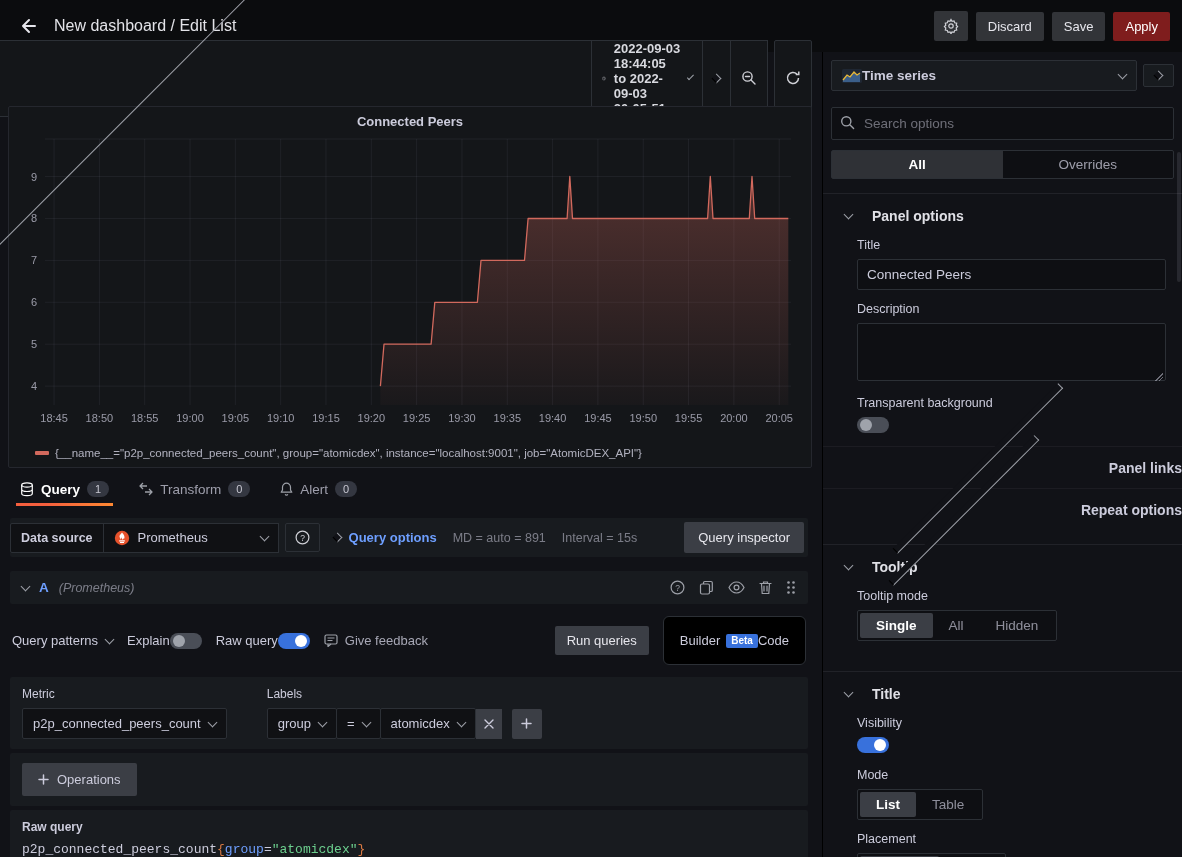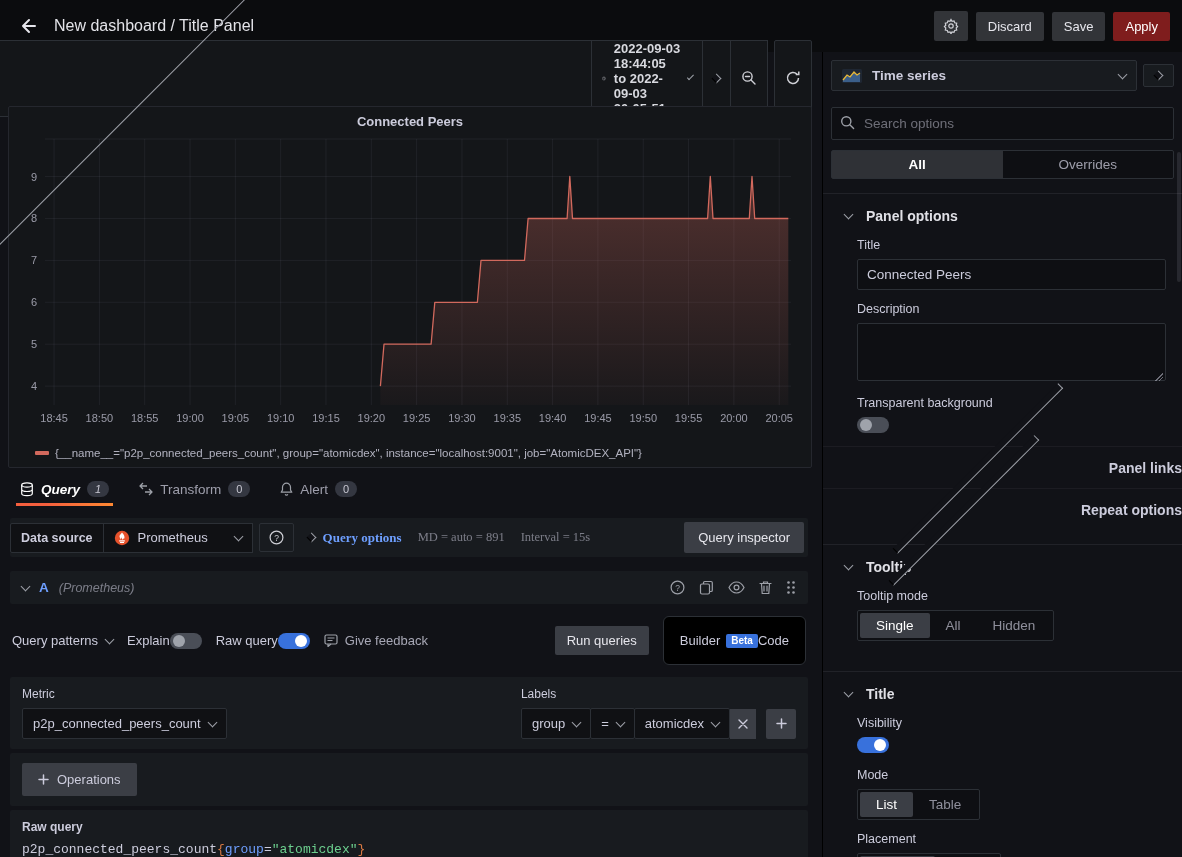--- a/index.html
+++ b/index.html
@@ -36,30 +36,30 @@
   
   .panel { margin:10px 10px 0 8px; height:362px; background:#141619; border:1px solid #25272e; border-radius:2px; display:flex; flex-direction:column; }
   .panel-title { text-align:center; font-size:13px; font-weight:700; color:#ccccdc; padding:7px 0 2px; }
   .chart-wrap { flex:1; padding:0 6px; }
   .legend-row { display:flex; align-items:center; gap:6px; padding:0 12px 8px 26px; font-size:11.5px; color:rgba(204,204,220,.85); }
   .swatch { width:14px; height:4px; border-radius:1px; flex:0 0 14px; }
 
   
   .tabs-row { display:flex; align-items:flex-end; gap:22px; padding:10px 16px 0; height:38px; }
   .tab { display:flex; align-items:center; gap:7px; padding:0 4px 9px; cursor:pointer; color:rgba(204,204,220,.75); position:relative; font-size:13.5px; }
-  .tab.active { color:#fff; font-weight:700;font-style:italic; }
+  .tab.active { color:#fff; font-weight:700; }
   .tab.active::after { content:""; position:absolute; left:0; right:0; bottom:0; height:3px; background:linear-gradient(90deg,#f55f3e 30%,#ff8833 99%); }
   .count-badge { background:#343741; color:#c7c7d1; border-radius:9px; font-size:11px; padding:2px 8px; font-weight:400; }
 
   
   .ds-row { margin:12px 14px 0 10px; display:flex; align-items:center; background:#181b1f; border-radius:2px; }
   .ds-label { background:#101114; border:1px solid #2c3036; padding:7px 10px; font-size:12.5px; font-weight:700; border-radius:2px 0 0 2px; }
-  .ds-select { background:#101114; border:1px solid #2c3036; margin-left:-1px; display:flex; align-items:center; gap:8px; padding:6px 10px; width:150px; cursor:pointer; }
+  .ds-select { background:#101114; border:1px solid #2c3036; margin-left:-1px; display:flex; align-items:center; gap:8px; padding:6px 10px; width:176px; cursor:pointer; }
   .ds-info { background:#181b1f; border:1px solid #2c3036; margin-left:6px; padding:6px 9px; display:flex; align-items:center; cursor:pointer; border-radius:2px; }
-  .qo-area { display:flex; align-items:center; gap:16px; padding:0 14px; flex:1; cursor:pointer;font-family:Liberation Serif, serif; }
+  .qo-area { display:flex; align-items:center; gap:16px; padding:0 14px; flex:1; cursor:pointer; }
   .qo-link { color:#6e9fff; font-weight:700; font-size:13px; display:flex; align-items:center; gap:8px; }
   .qo-dim { color:rgba(204,204,220,.55); font-size:12.5px; }
   .qi-btn { background:#3b3e45; font-weight:500; margin:4px; padding:8px 14px; }
 
   
   .qeditor { margin:14px 14px 0 10px; flex:1; min-height:0; display:flex; flex-direction:column; gap:4px; }
   .qhead { background:#181b1f; display:flex; align-items:center; gap:10px; padding:9px 12px; border-radius:2px; }
   .refid { color:#6e9fff; font-weight:700; font-size:13.5px; }
   .ds-hint { color:rgba(204,204,220,.55); font-style:italic; font-size:12.5px; }
   .qhead-icons { margin-left:auto; display:flex; gap:14px; align-items:center; color:rgba(204,204,220,.65); }
@@ -70,74 +70,74 @@
   .toggle::after { content:""; position:absolute; top:2px; left:3px; width:12px; height:12px; border-radius:50%; background:#9fa3ab; }
   .toggle.on { background:#3871dc; }
   .toggle.on::after { left:auto; right:3px; background:#fff; }
   .feedback { display:flex; align-items:center; gap:7px; color:rgba(204,204,220,.8); font-size:13px; cursor:pointer; }
   .run-btn { margin-left:auto; background:#3b3e45; font-weight:500; }
   .builder-seg { border:1px solid #2c3036; border-radius:6px; display:flex; padding:16px; background:#000000; }
   .builder-seg .opt { display:flex; gap:6px; align-items:center; }
   .beta { background:#3871dc; color:#fff; font-size:10px; font-weight:700; padding:1.5px 5px; border-radius:2px; }
   .qcard { background:#181b1f; border-radius:2px; padding:10px 12px; }
   .field-label { font-size:12px; font-weight:500; color:#ccccdc; margin-bottom:7px; }
-  .builder-row { display:flex; gap:28px;justify-content:space-between; }
+  .builder-row { display:flex; gap:40px; }
   .chip-row { display:flex; align-items:center; }
   .chip { background:#101114; border:1px solid #2c3036; border-radius:2px; display:flex; align-items:center; gap:8px; padding:7px 10px; font-size:13px; cursor:pointer; }
   .chip + .chip { margin-left:-1px; }
   .sq-btn { background:#3b3e45; border:none; color:#ccccdc; width:26px; height:30px; display:flex; align-items:center; justify-content:center; cursor:pointer; font-size:14px; }
   .sq-btn.plus { margin-left:10px; border-radius:2px; width:30px; }
   .ops-btn { background:#3b3e45; border:none; color:#ccccdc; padding:9px 16px; border-radius:2px; font-size:13px; display:flex; gap:8px; align-items:center; cursor:pointer; font-family:inherit; }
   .rawq-label { font-size:12px; font-weight:700; margin-bottom:8px; }
   .code { font-family:"Liberation Mono", monospace; font-size:13px; color:#ccccdc; }
   .code .brace { color:#d87943; }
   .code .lname { color:#6e9fff; }
   .code .lval { color:#6ccf8e; }
   .opts-row { background:#181b1f; border-radius:2px; display:flex; align-items:center; gap:18px; padding:9px 12px; font-size:12.5px; color:rgba(204,204,220,.6); }
 
   
   .viz-row { display:flex; gap:6px; padding:8px 8px; align-items:center; }
-  .viz-picker { flex:1; background:#181b1f; border:1px solid #2c3036; border-radius:2px; display:flex; align-items:center; gap:10px; padding:7px 10px; cursor:pointer; font-weight:700; font-size:13.5px; }
+  .viz-picker { flex:1; background:#181b1f; border:1px solid #2c3036; border-radius:2px; display:flex; align-items:center; padding:7px 10px; cursor:pointer; font-weight:700; font-size:13.5px; }
   .viz-next { background:#181b1f; border:1px solid #2c3036; border-radius:2px; padding:7px 11px; display:flex; align-items:center; cursor:pointer; }
   .search-wrap { margin:8px 8px 0; position:relative; }
   .search-input { width:100%; background:#0e0f13; border:1px solid #2c3036; border-radius:2px; color:#ccccdc; padding:8px 10px 8px 32px; font-size:13.5px; font-family:inherit; }
   .search-input::placeholder { color:rgba(204,204,220,.5); }
   .search-icon { position:absolute; left:9px; top:8px; color:rgba(204,204,220,.6); }
   .ao-tabs { margin:10px 8px 0; display:flex; border:1px solid #2c3036; border-radius:2px; background:#0e0f13; }
   .ao-tabs .opt { flex:1; text-align:center; padding:6px 0; font-size:13.5px; color:rgba(204,204,220,.75); cursor:pointer; }
   .ao-tabs .opt.sel { background:#2f3136; color:#fff; font-weight:700; }
   .sect { border-top:1px solid rgba(204,204,220,.09); margin-top:14px; }
-  .sect-head { display:flex; align-items:center; gap:14px; padding:14px 0 6px 22px; font-size:14px; font-weight:700; color:#e0e0e6; cursor:pointer; }
+  .sect-head { display:flex; align-items:center; gap:20px; padding:14px 0 6px 22px; font-size:14px; font-weight:700; color:#e0e0e6; cursor:pointer; }
   .sub-head { display:flex; align-items:center; gap:14px; padding:13px 0 12px 38px; font-size:14px; font-weight:700; cursor:pointer; border-top:1px solid rgba(204,204,220,.06); margin-left:0; }
   .opt-field { padding:8px 16px 4px 34px; }
   .opt-label { font-size:12.5px; font-weight:500; color:#ccccdc; margin-bottom:7px; }
   .text-input { width:100%; background:#0e0f13; border:1px solid #2c3036; border-radius:2px; color:#ccccdc; padding:7px 9px; font-size:13.5px; font-family:inherit; }
   .textarea { height:58px; resize:none; position:relative; }
   .ta-wrap { position:relative; }
   .ta-wrap::after { content:""; position:absolute; right:3px; bottom:3px; width:8px; height:8px;
      background:linear-gradient(135deg, transparent 50%, rgba(204,204,220,.5) 50%, rgba(204,204,220,.5) 58%, transparent 58%, transparent 72%, rgba(204,204,220,.5) 72%, rgba(204,204,220,.5) 80%, transparent 80%); }
   .seg-wide { display:flex; border:1px solid #2c3036; border-radius:2px; background:#0e0f13; width:max-content; padding:2px; }
   .seg-wide .opt { padding:5px 16px; font-size:13.5px; color:rgba(204,204,220,.68); cursor:pointer; border-radius:2px; }
-  .seg-wide .opt.sel { background:#3b3e45; color:#fff; font-weight:400;text-align:right; }
+  .seg-wide .opt.sel { background:#3b3e45; color:#fff; font-weight:700;text-align:right; }
   .scroll-thumb { position:absolute; right:1px; top:100px; width:4px; height:130px; background:rgba(204,204,220,.12); border-radius:2px; }
 
   svg.icon { display:block; }
 </style>
 </head>
 <body>
 
 <div class="app">
 
   <header class="topnav">
     <button class="back-btn">
       <svg class="icon" width="20" height="20" viewBox="0 0 20 20">
           <path d="M11 4 L5 10 L11 16 M5 10 H17" stroke="#e6e6ec" stroke-width="2" fill="none" stroke-linecap="round" stroke-linejoin="round"></path>
         </svg>
     </button>
-    <div class="nav-title">New dashboard / Title Panel</div>
+    <div class="nav-title">New dashboard / Edit List</div>
     <div class="nav-right">
       <button class="btn icon-btn">
         <svg class="icon" width="16" height="16" viewBox="0 0 16 16">
             <path d="M8 1.5 l1 1.8 2-.4 .7 1.9 2 .4 -.5 2 1.4 1.4 -1.4 1.4 .5 2 -2 .4 -.7 1.9 -2-.4 -1 1.8 -1-1.8 -2 .4 -.7-1.9 -2-.4 .5-2 L1.4 8.6 2.8 7.2 2.3 5.2 l2-.4 .7-1.9 2 .4 z" fill="none" stroke="#cfd0d6" stroke-width="1.2"></path>
             <circle cx="8" cy="8" r="2.2" fill="none" stroke="#cfd0d6" stroke-width="1.2"></circle>
           </svg>
       </button>
       <button class="btn">Discard</button>
       <button class="btn">Save</button>
       <button class="btn primary">Apply</button>

